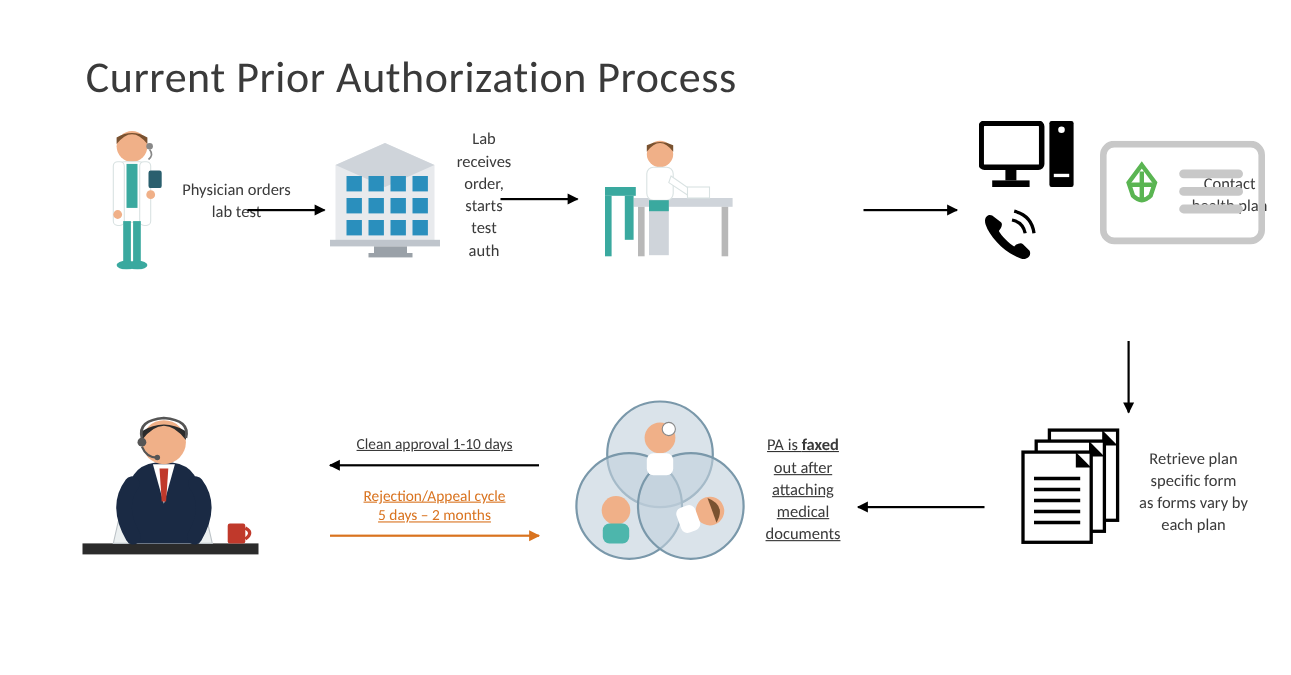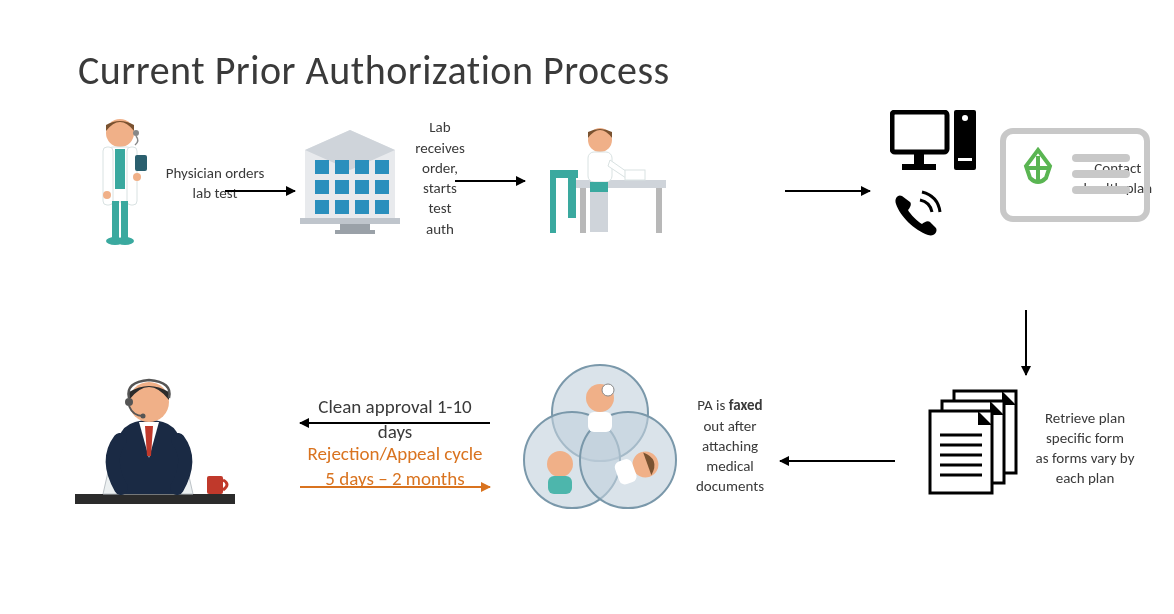--- a/index.html
+++ b/index.html
@@ -70,23 +70,24 @@
     position: absolute;
     bottom: -1px;
     left: -4px;
     border-top: 10px solid #000;
     border-left: 5px solid transparent;
     border-right: 5px solid transparent;
   }
   .mid-label {
     position: absolute;
     text-align: center;
-    font-size: 19px;
+    font-size: 14px;
     color: #3a3a3a;
     line-height: 1.3;
+    text-decoration: underline;
   }
   .mid-label.orange { color: #d9731f; }
 
   .bold-in-caption { font-weight: 700; }
 </style>
 </head>
 <body>
 
 <div class="title">Current Prior Authorization Process</div>
 
@@ -226,21 +227,21 @@
     </svg>
   </div>
   <div class="caption">
     <span>Retrieve plan specific form</span><br>
     <span>as forms vary by each plan</span>
   </div>
 </div>
 
 <div class="arrow left" style="left:780px; top:460px; width:115px;"></div>
 
-<div class="step" style="left:510px; top:358px; width:260px;">
+<div class="step" style="left:510px; top:358px; width:260px;text-decoration:underline;">
   <div class="icon">
     <svg width="180" height="170" viewBox="0 0 180 170">
       <circle cx="90" cy="55" r="48" fill="#c2d1dc" fill-opacity="0.6" stroke="#7a98aa" stroke-width="2"></circle>
       <circle cx="62" cy="102" r="48" fill="#c2d1dc" fill-opacity="0.6" stroke="#7a98aa" stroke-width="2"></circle>
       <circle cx="118" cy="102" r="48" fill="#c2d1dc" fill-opacity="0.6" stroke="#7a98aa" stroke-width="2"></circle>
       <path d="M62 54 A48 48 0 0 1 118 54 A48 48 0 0 0 62 54" fill="#1976d2" fill-opacity="0.75"></path>
       <path d="M72 90 A48 48 0 0 0 108 90 A48 48 0 0 1 72 90" fill="#1976d2" fill-opacity="0.75"></path>
 
       <circle cx="90" cy="40" r="14" fill="#f0b088"></circle>
       <circle cx="98" cy="32" r="6" fill="#fff" stroke="#888"></circle>

